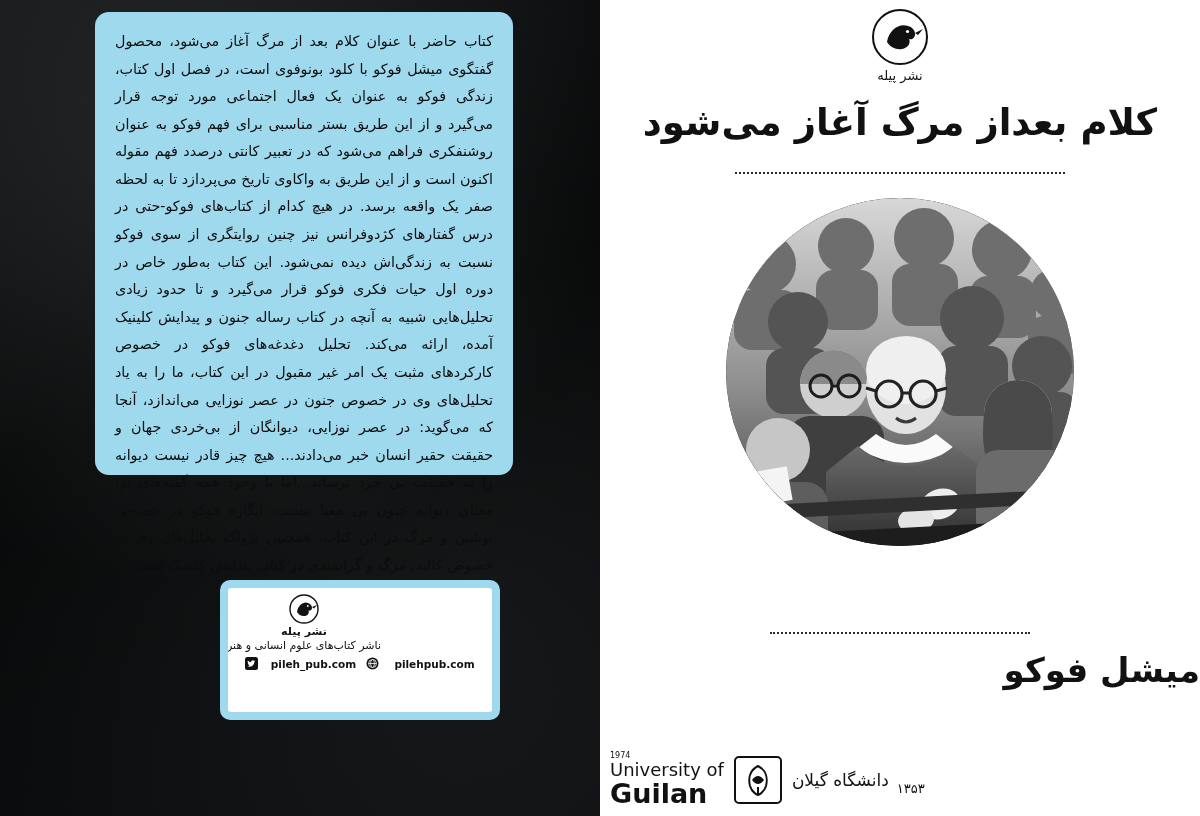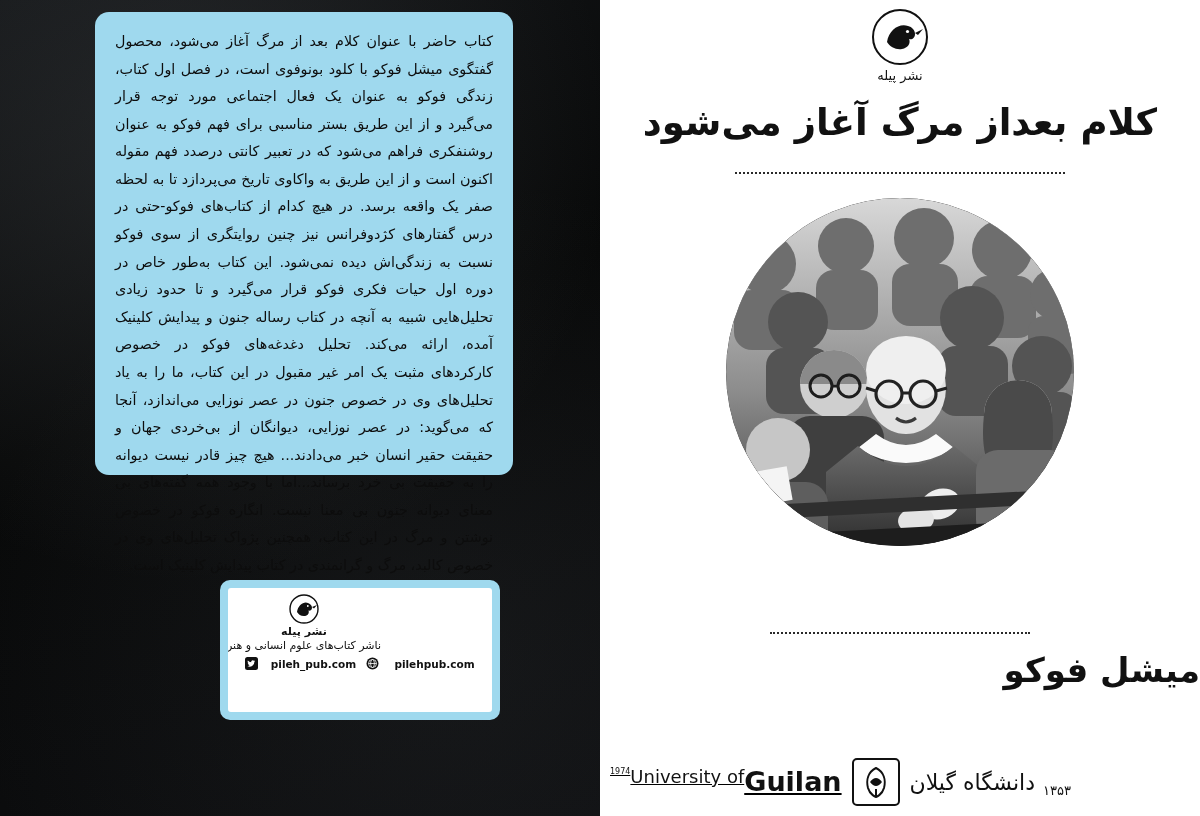--- a/index.html
+++ b/index.html
@@ -138,38 +138,37 @@
     bottom: 8px;
     left: 10px;
     display: flex;
     flex-direction: row-reverse;
     align-items: center;
     gap: 8px;
     direction: ltr;
   }
   .seal-latin {
     display: flex;
-    flex-direction: row;
+    flex-direction: column;
     align-items: flex-start;
     line-height: 1.05;
-    text-decoration: underline;
   }
   .seal-latin .l1 { font-size: 18px; color: #111; }
   .seal-latin .l2 { font-size: 27px; font-weight: bold; color: #111; }
   .seal-year {
     font-size: 8px;
     color: #111;
     text-align: center;
   }
   .seal-emblem {
     width: 52px;
     height: 52px;
   }
   .seal-persian {
-    font-size: 22px;
+    font-size: 17px;
     color: #111;
     direction: rtl;
   }
   .seal-persian-year {
     font-size: 13px;
     color: #111;
     margin-top: 16px;
   }
 
   

